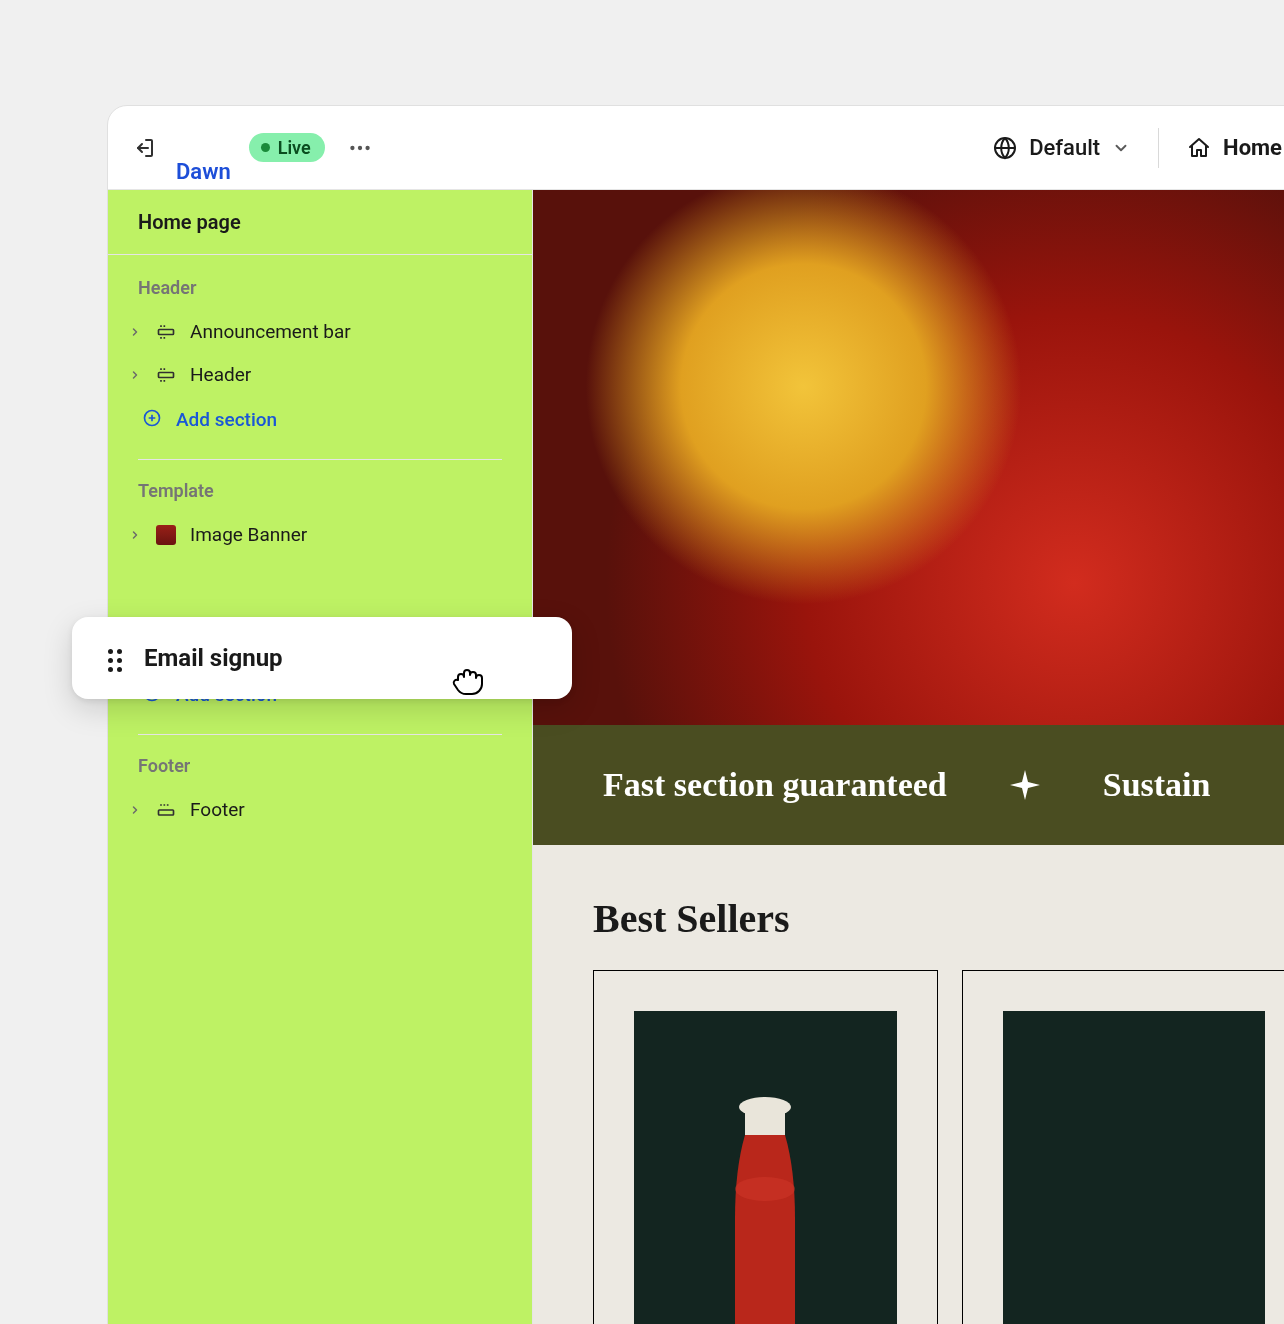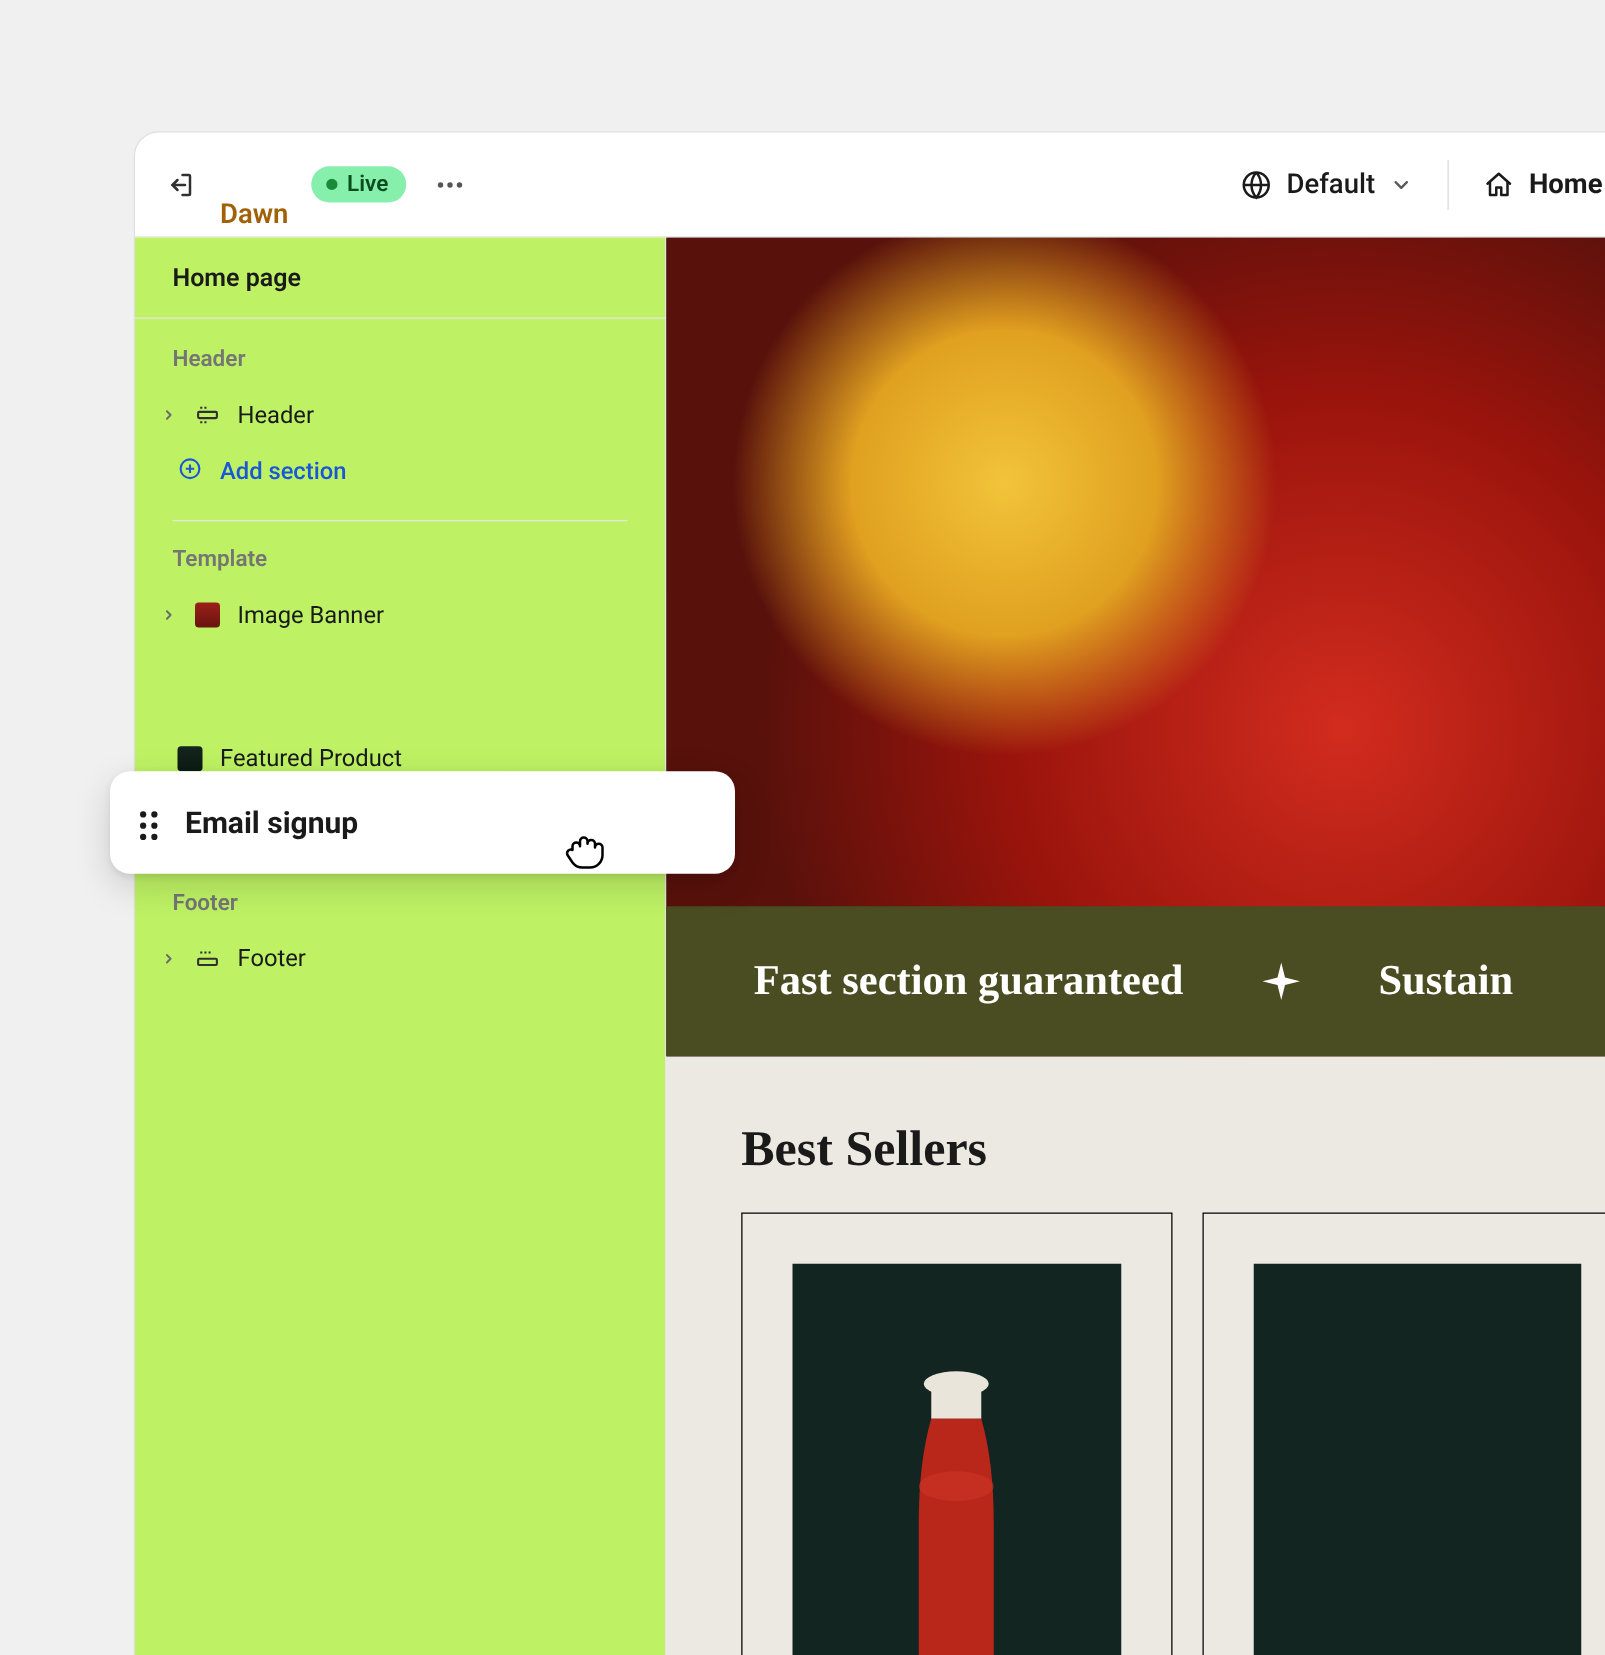--- a/index.html
+++ b/index.html
@@ -16,21 +16,21 @@
     overflow: hidden;
   }
   .topbar {
     height: 84px;
     display: flex;
     align-items: center;
     padding: 0 24px;
     border-bottom: 1px solid #e5e5e5;
   }
   .exit-icon { width: 24px; height: 24px; color: #303030; display:flex; align-items:center; justify-content:center; }
-  .theme-name { font-size: 22px; font-weight: 600; color: #a16207; margin-left: 20px; margin-top: 48px; }
+  .theme-name { font-size: 22px; font-weight: 600; color: #1d4ed8; margin-left: 20px; margin-top: 48px; }
   .live-badge {
     display: inline-flex; align-items: center;
     background: #86efac; color: #0a4d1f;
     font-weight: 600; font-size: 18px;
     border-radius: 16px; padding: 4px 14px 4px 12px;
     margin-left: 18px;
   }
   .live-dot { width: 9px; height: 9px; border-radius: 50%; background: #1a8a3a; margin-right: 8px; }
   .dots-icon { margin-left: 22px; color: #555; }
   .topbar-spacer { flex: 1; }
@@ -82,26 +82,26 @@
   }
   .sparkle { font-size: 34px; color:#fff; }
   .section-title { font-family: Georgia, serif; font-size: 40px; font-weight:700; color:#1a1a1a; padding: 50px 0 28px 60px; }
   .products { display:flex; gap:24px; padding: 0 0 0 60px; }
   .card { width: 480px; height: 420px; border:1px solid #000; background:#ece9e2; padding:40px; }
   .card-img { width:100%; height:100%; background:#132520; display:flex; align-items:flex-end; justify-content:center; overflow:hidden; }
 
   
   .drag-chip {
     position: absolute;
-    left: 88px; top: 617px;
+    left: 72px; top: 617px;
     width: 500px; height: 82px;
     background:#fff; border-radius: 16px;
     box-shadow: 0 10px 30px rgba(0,0,0,0.15), 0 2px 6px rgba(0,0,0,0.08);
     display:flex; align-items:center;
-    padding: 0 24px;
+    padding: 0 36px;
     gap: 18px;
     z-index: 50;
   }
   .grip { width:18px; height:18px; display:grid; grid-template-columns: repeat(2, 5px); grid-auto-rows:5px; gap:4px; }
   .grip span { width:5px; height:5px; background:#1a1a1a; border-radius:50%; }
   .chip-label { font-size:24px; font-weight:700; color:#1a1a1a; }
   .grab-cursor {
     position:absolute; left:450px; top:660px; z-index:60;
     width:36px; height:36px;
   }
@@ -160,20 +160,34 @@
     </div>
   </div>
 
   <div class="body">
 
     <div class="sidebar">
       <div class="page-title-row">Home page</div>
 
       <div class="group-label">Header</div>
 
+      <div class="sect-row">
+        <span class="chev">
+          <svg width="12" height="12" viewBox="0 0 24 24" fill="none" stroke="#6b6b6b" stroke-width="3" stroke-linecap="round" stroke-linejoin="round">
+              <polyline points="9 6 15 12 9 18"></polyline>
+            </svg>
+        </span>
+        <span class="sect-icon">
+          <svg width="20" height="20" viewBox="0 0 24 24" fill="none" stroke="#303030" stroke-width="2">
+              <rect x="3" y="9" width="18" height="6" rx="1"></rect>
+              <path d="M5 5h2M9 5h2M5 19h2M9 19h2" stroke-dasharray="2 2"></path>
+            </svg>
+        </span>
+        <span>Announcement bar</span>
+      </div>
 
       <div class="sect-row">
         <span class="chev">
           <svg width="12" height="12" viewBox="0 0 24 24" fill="none" stroke="#6b6b6b" stroke-width="3" stroke-linecap="round" stroke-linejoin="round">
               <polyline points="9 6 15 12 9 18"></polyline>
             </svg>
         </span>
         <span class="sect-icon">
           <svg width="20" height="20" viewBox="0 0 24 24" fill="none" stroke="#303030" stroke-width="2">
               <rect x="3" y="9" width="18" height="6" rx="1"></rect>

